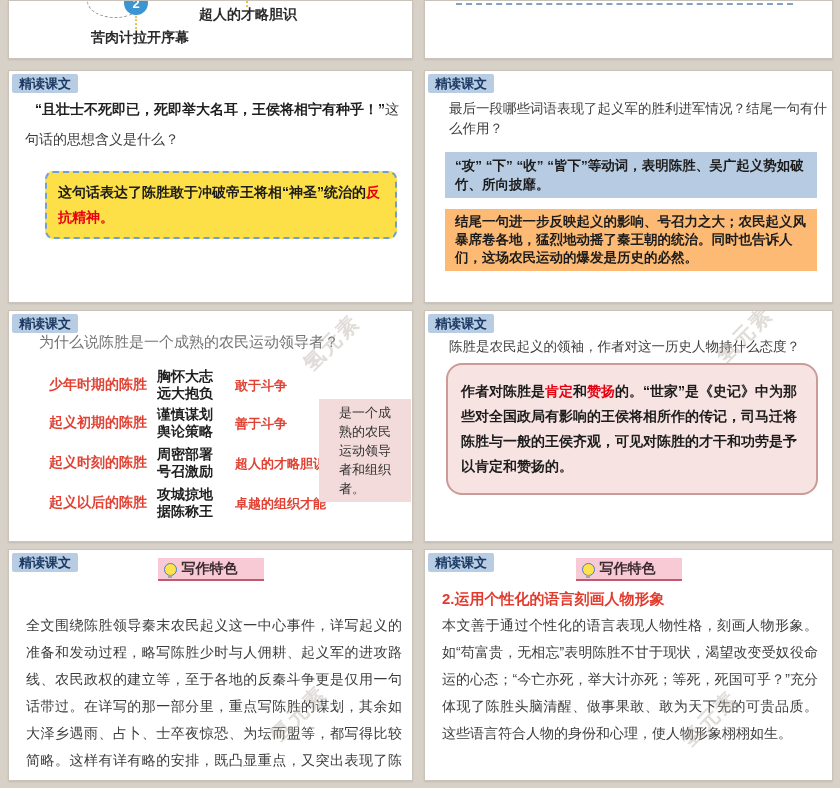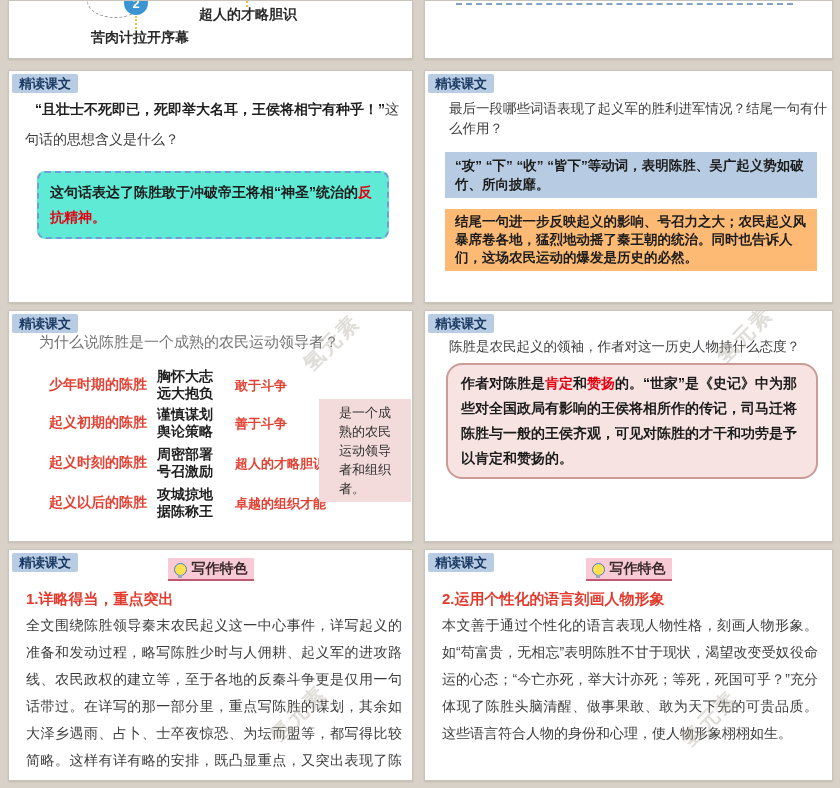--- a/index.html
+++ b/index.html
@@ -26,22 +26,22 @@
     font-weight:bold;font-size:13px;padding:2px 7px;border-radius:2px;line-height:15px;
   }
   .q{position:absolute;color:#3d3d3d;}
   .bold{font-weight:bold;color:#1f1f1f;}
   .red{color:#e60012;}
   .redlbl{color:#e14234;font-weight:bold;}
 
   
   .p1l .q{left:16px;top:23px;width:374px;font-size:14px;line-height:30px;text-indent:10px;}
   .ansbox-dashed{
-    position:absolute;left:28px;top:100px;width:352px;box-sizing:border-box;
-    background:#5eead4;border:2px dashed #6f9fd8;border-radius:8px;
+    position:absolute;left:36px;top:100px;width:352px;box-sizing:border-box;
+    background:#fde047;border:2px dashed #6f9fd8;border-radius:8px;
     padding:7px 11px;font-weight:bold;font-size:14px;line-height:25px;color:#1c1c1c;
   }
   
   .p1r .q{left:24px;top:28px;width:378px;font-size:13.5px;line-height:20px;}
   .bluebox{
     position:absolute;left:20px;top:81px;width:372px;box-sizing:border-box;
     background:#b7cce2;padding:4px 10px;font-weight:bold;font-size:13.5px;
     line-height:19px;color:#1c1c1c;
   }
   .graybox{
@@ -58,26 +58,26 @@
   .trow .trait{position:absolute;left:226px;top:10px;font-size:13px;}
   .pinkbox{
     position:absolute;left:310px;top:88px;width:92px;box-sizing:border-box;
     background:#f2dbda;padding:4px 20px;font-size:13px;line-height:19px;color:#333;
   }
   
   .p2r .q{left:24px;top:26px;width:376px;font-size:13.5px;line-height:20px;}
   .roundbox{
     position:absolute;left:21px;top:52px;width:372px;box-sizing:border-box;
     background:#f7e4e2;border:2px solid #cb9b98;border-radius:16px;
-    padding:6px 13px;font-weight:bold;font-size:14px;line-height:25px;color:#1c1c1c;
+    padding:14px 13px;font-weight:bold;font-size:14px;line-height:25px;color:#1c1c1c;
   }
   
   .badge{
     position:absolute;top:8px;left:50%;transform:translateX(-50%);
-    background:#f8cad5;border-bottom:2px solid #c05a72;padding:2px 6px 1px 6px;
+    background:#f8cad5;border-bottom:2px solid #c05a72;padding:2px 26px 1px 6px;
     font-size:14px;font-weight:bold;color:#3a2a2e;white-space:nowrap;
     display:flex;align-items:center;gap:5px;
   }
   .bulb{
     display:inline-block;width:11px;height:11px;border-radius:50%;
     background:#ffe14d;border:1.5px solid #3f7fd6;position:relative;
   }
   .bulb::after{
     content:"";position:absolute;left:3px;top:11px;width:4px;height:3px;background:#9aa7b8;
   }
@@ -183,21 +183,20 @@
     <div class="roundbox"><span>作者对陈胜是</span><span class="red">肯定</span><span>和</span><span class="red">赞扬</span><span>的。“世家”是《史记》中为那些对全国政局有影响的王侯将相所作的传记，司马迁将陈胜与一般的王侯齐观，可见对陈胜的才干和功劳是予以肯定和赞扬的。</span></div>
     <div class="wm" style="left:285px;top:10px;">氢元素</div>
   </div>
 
   <div class="panel p3l">
     <div class="hdr">精读课文</div>
     <div class="badge">
       <span class="bulb"></span>
       <span>写作特色</span>
     </div>
-    <div class="heading">1.详略得当，重点突出</div>
     <div class="bodytxt">全文围绕陈胜领导秦末农民起义这一中心事件，详写起义的准备和发动过程，略写陈胜少时与人佣耕、起义军的进攻路线、农民政权的建立等，至于各地的反秦斗争更是仅用一句话带过。在详写的那一部分里，重点写陈胜的谋划，其余如大泽乡遇雨、占卜、士卒夜惊恐、为坛而盟等，都写得比较简略。这样有详有略的安排，既凸显重点，又突出表现了陈胜的非凡才略。</div>
     <div class="wm" style="left:255px;top:150px;">氢元素</div>
   </div>
 
   <div class="panel p3r">
     <div class="hdr">精读课文</div>
     <div class="badge">
       <span class="bulb"></span>
       <span>写作特色</span>
     </div>

